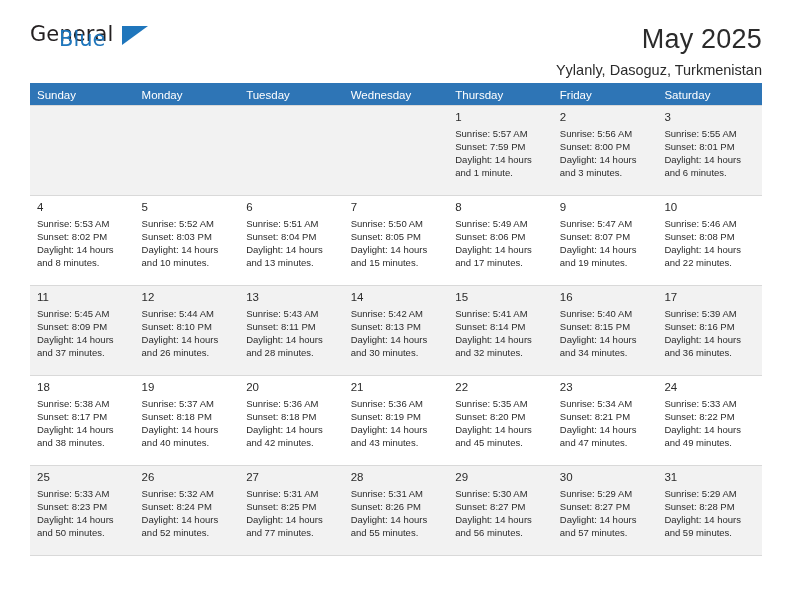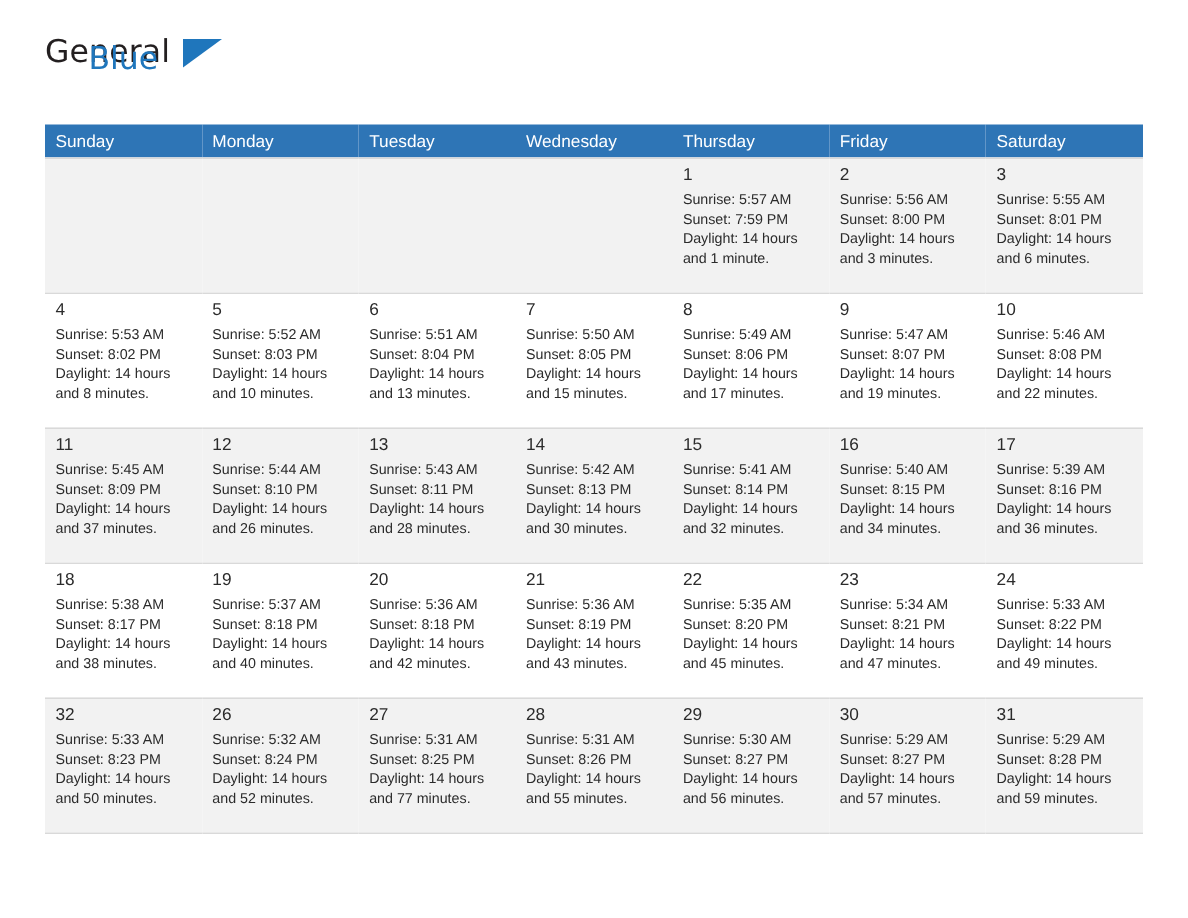--- a/index.html
+++ b/index.html
@@ -126,20 +126,24 @@
 <div class="page">
 
   <div class="header">
 
     <div class="logo">
       <span class="logo-general">General</span>
       <span class="logo-tri"></span>
       <span class="logo-blue">Blue</span>
     </div>
 
+    <div class="title-wrap">
+      <div class="cal-title">May 2025</div>
+      <div class="cal-subtitle">Yylanly, Dasoguz, Turkmenistan</div>
+    </div>
 
   </div>
 
   <table class="calendar">
     <thead>
       <tr>
         <th>Sunday</th>
         <th>Monday</th>
         <th>Tuesday</th>
         <th>Wednesday</th>
@@ -372,21 +376,21 @@
             <div class="info">
               <div>Sunrise: 5:33 AM</div>
               <div>Sunset: 8:22 PM</div>
               <div>Daylight: 14 hours</div>
               <div>and 49 minutes.</div>
             </div>
           </td>
         </tr>
         <tr class="band-alt">
           <td>
-            <div class="daynum">32</div>
+            <div class="daynum">25</div>
             <div class="info">
               <div>Sunrise: 5:33 AM</div>
               <div>Sunset: 8:23 PM</div>
               <div>Daylight: 14 hours</div>
               <div>and 50 minutes.</div>
             </div>
           </td>
           <td>
             <div class="daynum">26</div>
             <div class="info">

